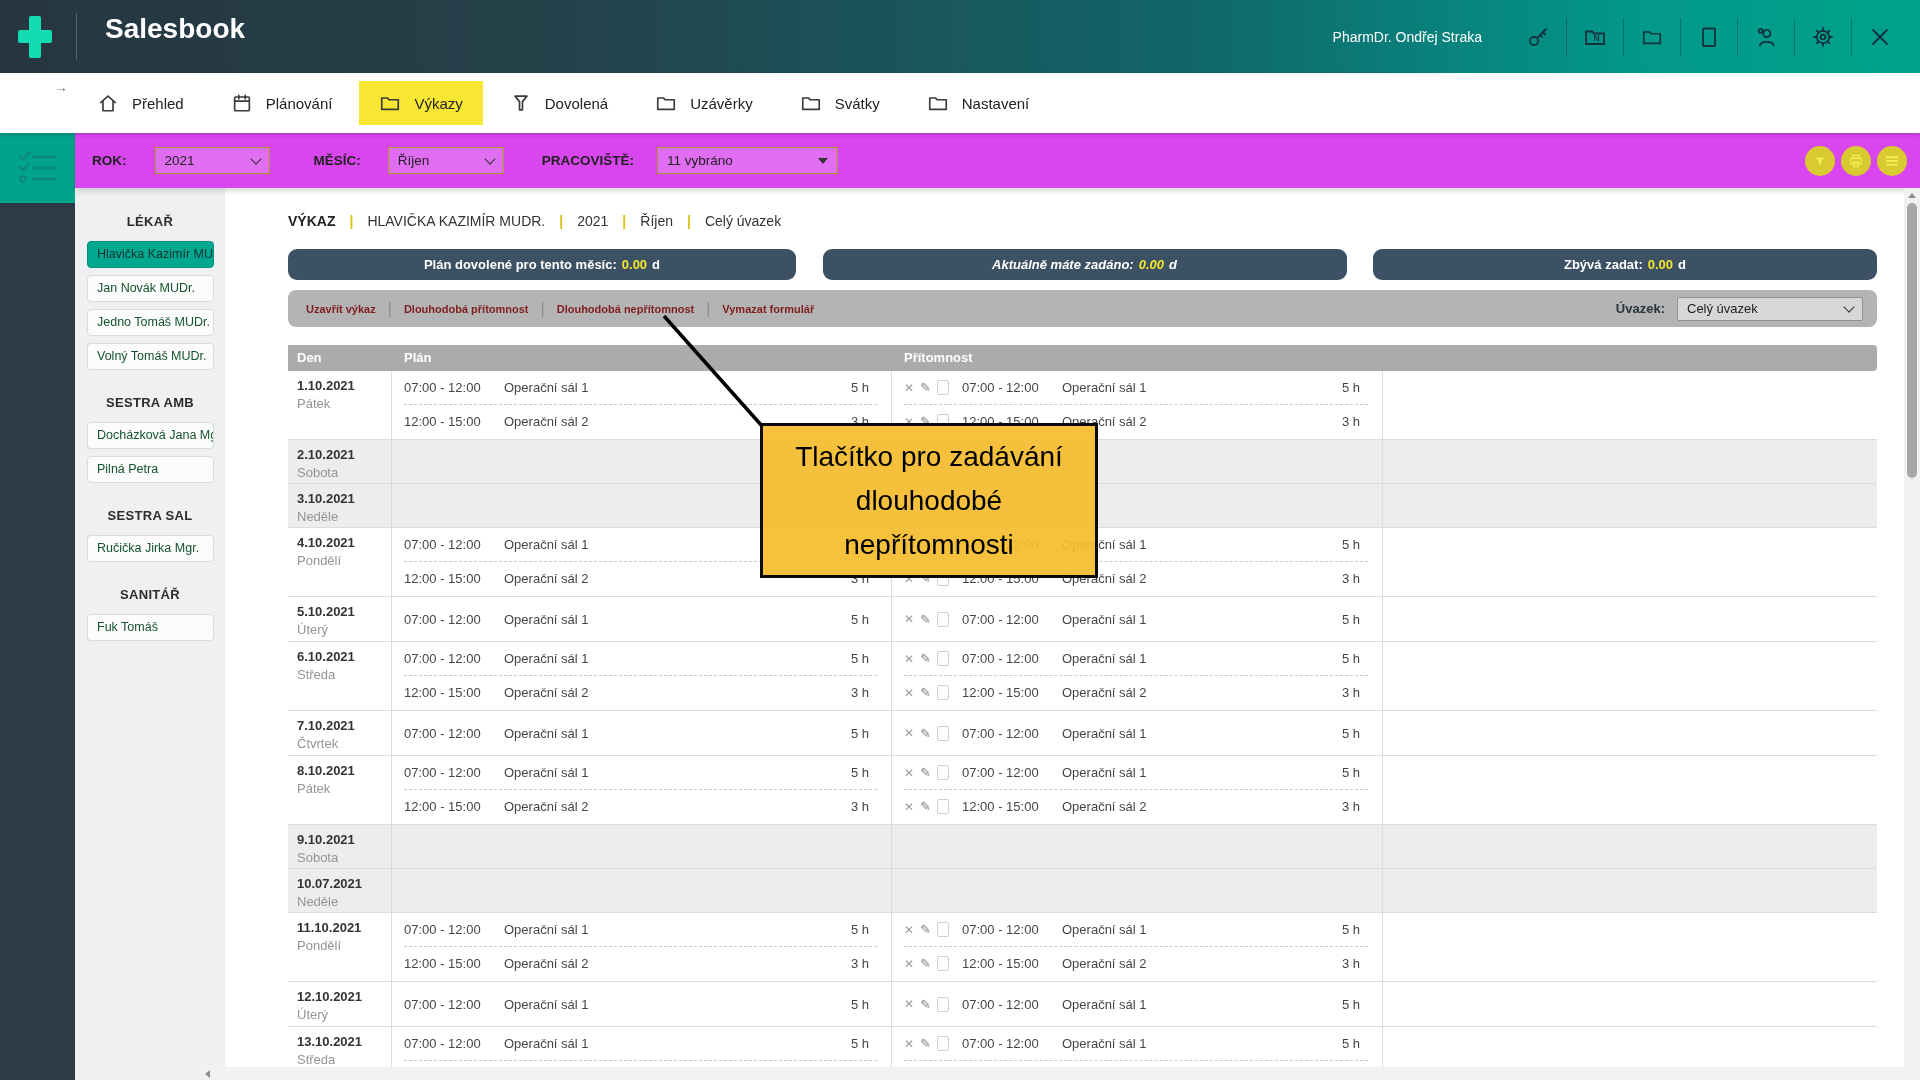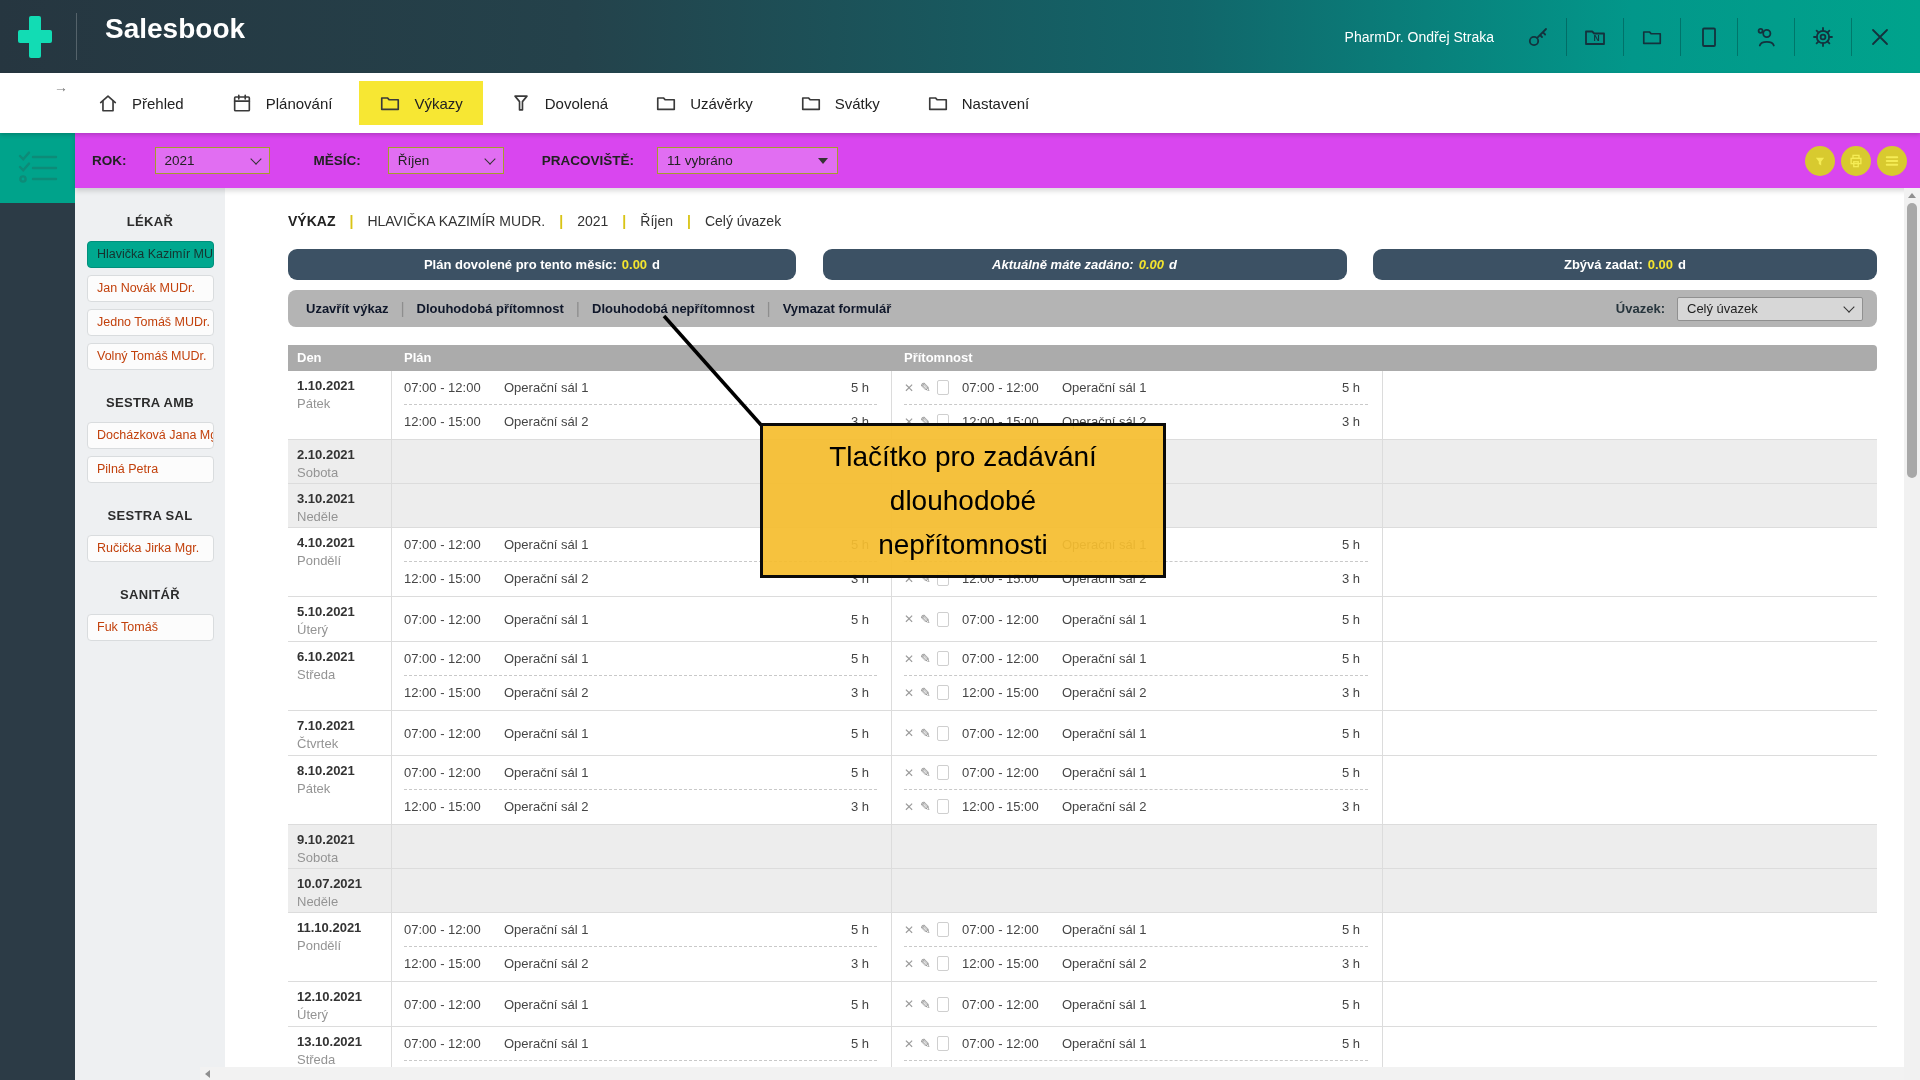--- a/index.html
+++ b/index.html
@@ -7,21 +7,21 @@
        font-family:"Liberation Sans", sans-serif; -webkit-font-smoothing:antialiased;}
 
   
   .topbar{position:absolute;left:0;top:0;width:1920px;height:73px;
     background:linear-gradient(90deg,#263640 0%,#24424b 30%,#11666a 62%,#02978a 85%,#00a38c 100%);}
   .logo-cross{position:absolute;left:15px;top:16px;width:40px;height:42px;}
   .logo-cross .v{position:absolute;left:14px;top:0;width:12px;height:42px;background:#12dcb4;border-radius:2px;}
   .logo-cross .h{position:absolute;left:3px;top:14px;width:34px;height:13px;background:#12dcb4;border-radius:2px;}
   .logo-div{position:absolute;left:76px;top:13px;width:1px;height:47px;background:rgba(255,255,255,0.22);}
   .app-title{position:absolute;left:105px;top:13px;font-size:28px;font-weight:bold;color:#fff;}
-  .user-area{position:absolute;right:26px;top:0;height:73px;display:flex;align-items:center;gap:20px;color:#14323d;}
+  .user-area{position:absolute;right:26px;top:0;height:73px;display:flex;align-items:center;gap:32px;color:#14323d;}
   .user-name{color:#fff;font-size:14px;margin-right:10px;}
   .hsep{width:1px;height:38px;background:rgba(0,45,45,0.35);}
   .hicon{display:flex;align-items:center;justify-content:center;width:28px;height:28px;cursor:pointer;}
 
   
   .navbar{position:absolute;left:0;top:73px;width:1920px;height:60px;background:#fff;
           box-shadow:0 2px 4px rgba(0,0,0,0.18);z-index:5;}
   .nav-arrow{position:absolute;left:54px;top:6px;font-size:14px;color:#777;}
   .tabs{position:absolute;left:97px;top:0;height:60px;display:flex;align-items:center;gap:47px;}
   .tab{display:flex;align-items:center;gap:13px;font-size:15px;color:#222;cursor:pointer;white-space:nowrap;}
@@ -41,37 +41,37 @@
 
   
   .rail-top{position:absolute;left:0;top:133px;width:75px;height:70px;background:#00a38b;display:flex;align-items:center;justify-content:center;cursor:pointer;}
   .rail{position:absolute;left:0;top:203px;width:75px;height:877px;background:#2c3b46;}
 
   
   .sidepanel{position:absolute;left:75px;top:188px;width:150px;height:892px;background:#eef0f2;display:flex;flex-direction:column;overflow:hidden;}
   .sp-head{font-size:13px;font-weight:bold;color:#2c2c2c;text-align:center;letter-spacing:0.3px;margin:18px 0 12px;}
   .sp-head.first{margin-top:26px;}
   .sp-item{height:27px;box-sizing:border-box;margin:0 11px 7px 12px;background:#fcfcfc;border:1px solid #d9dcde;border-radius:4px;
-           font-size:12.5px;color:#c2410c;line-height:25px;padding-left:9px;white-space:nowrap;overflow:hidden;cursor:pointer;}
+           font-size:12.5px;color:#14532d;line-height:25px;padding-left:9px;white-space:nowrap;overflow:hidden;cursor:pointer;}
   .sp-item.selected{background:#00a88f;border-color:#00907c;color:#15332f;}
 
   
   .breadcrumb{position:absolute;left:288px;top:207px;height:28px;display:flex;align-items:center;gap:14px;font-size:14px;color:#333;}
   .bc-first{font-weight:bold;color:#222;}
   .bc-sep{color:#d9c416;font-weight:bold;}
 
   .pills{position:absolute;left:288px;top:249px;width:1589px;display:flex;justify-content:space-between;}
   .pill{height:31px;border-radius:9px;background:#3c5164;color:#fff;font-size:13px;font-weight:bold;
         display:flex;align-items:center;justify-content:center;gap:5px;}
   .pill .val{color:#f4e52e;}
   .pill.p0{width:508px;} .pill.p1{width:524px;font-style:italic;} .pill.p2{width:504px;}
 
   .toolbar{position:absolute;left:288px;top:290px;width:1589px;height:37px;background:#b4b4b4;border-radius:8px;
            display:flex;align-items:center;box-sizing:border-box;padding:0 14px 0 18px;}
-  .tb-btn{font-size:13px;font-weight:bold;color:#0f172a;cursor:pointer;white-space:nowrap;}
+  .tb-btn{font-size:11px;font-weight:bold;color:#7f1d1d;cursor:pointer;white-space:nowrap;}
   .tb-sep{color:#8e8e8e;margin:0 12px;}
   .uvazek{margin-left:auto;display:flex;align-items:center;gap:12px;}
   .uvazek .lbl{font-size:13px;font-weight:bold;color:#26343c;}
   .uvazek .sel{width:186px;height:24px;box-sizing:border-box;background:#d7d7d7;border:1px solid #909090;border-radius:2px;
                display:flex;align-items:center;justify-content:space-between;padding:0 9px;font-size:13px;color:#222;cursor:pointer;}
 
   
   .theader{position:absolute;left:288px;top:345px;width:1589px;height:26px;background:#ababab;color:#fff;
            font-size:13px;font-weight:bold;display:flex;box-sizing:border-box;border-radius:0 4px 4px 0;}
   .th{padding-top:5px;box-sizing:border-box;}
@@ -92,21 +92,21 @@
   .entry .place{margin-left:12px;}
   .entry .hrs{margin-left:auto;}
   .esep{border-top:1px dashed #c9c9c9;margin:0 14px 0 12px;}
   .eicons{display:flex;align-items:center;gap:6px;margin-right:12px;width:46px;}
   .xi{color:#9b9b9b;font-size:12px;cursor:pointer;}
   .pi{color:#848484;font-size:13px;cursor:pointer;}
   .doc{width:10px;height:13px;border:1.5px solid #cfcfcf;border-radius:2px;cursor:pointer;}
 
   
   .callout-arrow{position:absolute;left:620px;top:300px;z-index:20;pointer-events:none;}
-  .tooltip{position:absolute;left:760px;top:423px;width:406px;height:155px;z-index:21;box-sizing:border-box;
+  .tooltip{position:absolute;left:760px;top:423px;width:338px;height:155px;z-index:21;box-sizing:border-box;
            background:rgba(245,189,47,0.93);border:3px solid #0a0a0a;display:flex;flex-direction:column;
            align-items:center;justify-content:center;}
   .tooltip .tl{font-size:28px;line-height:44px;color:#000;white-space:nowrap;}
 
   
   .vscroll{position:absolute;left:1904px;top:188px;width:16px;height:892px;background:#f1f1f1;z-index:15;}
   .vthumb{position:absolute;left:3px;top:15px;width:10px;height:275px;background:#a8a8a8;border-radius:5px;cursor:pointer;}
   .v-up{position:absolute;left:4px;top:5px;width:0;height:0;border-left:4px solid transparent;border-right:4px solid transparent;border-bottom:5px solid #8f8f8f;cursor:pointer;}
   .hscroll{position:absolute;left:200px;top:1067px;width:1704px;height:13px;background:#f2f2f2;z-index:15;display:flex;align-items:center;}
   .h-left{margin-left:5px;width:0;height:0;border-top:4px solid transparent;border-bottom:4px solid transparent;border-right:5px solid #8f8f8f;cursor:pointer;}

